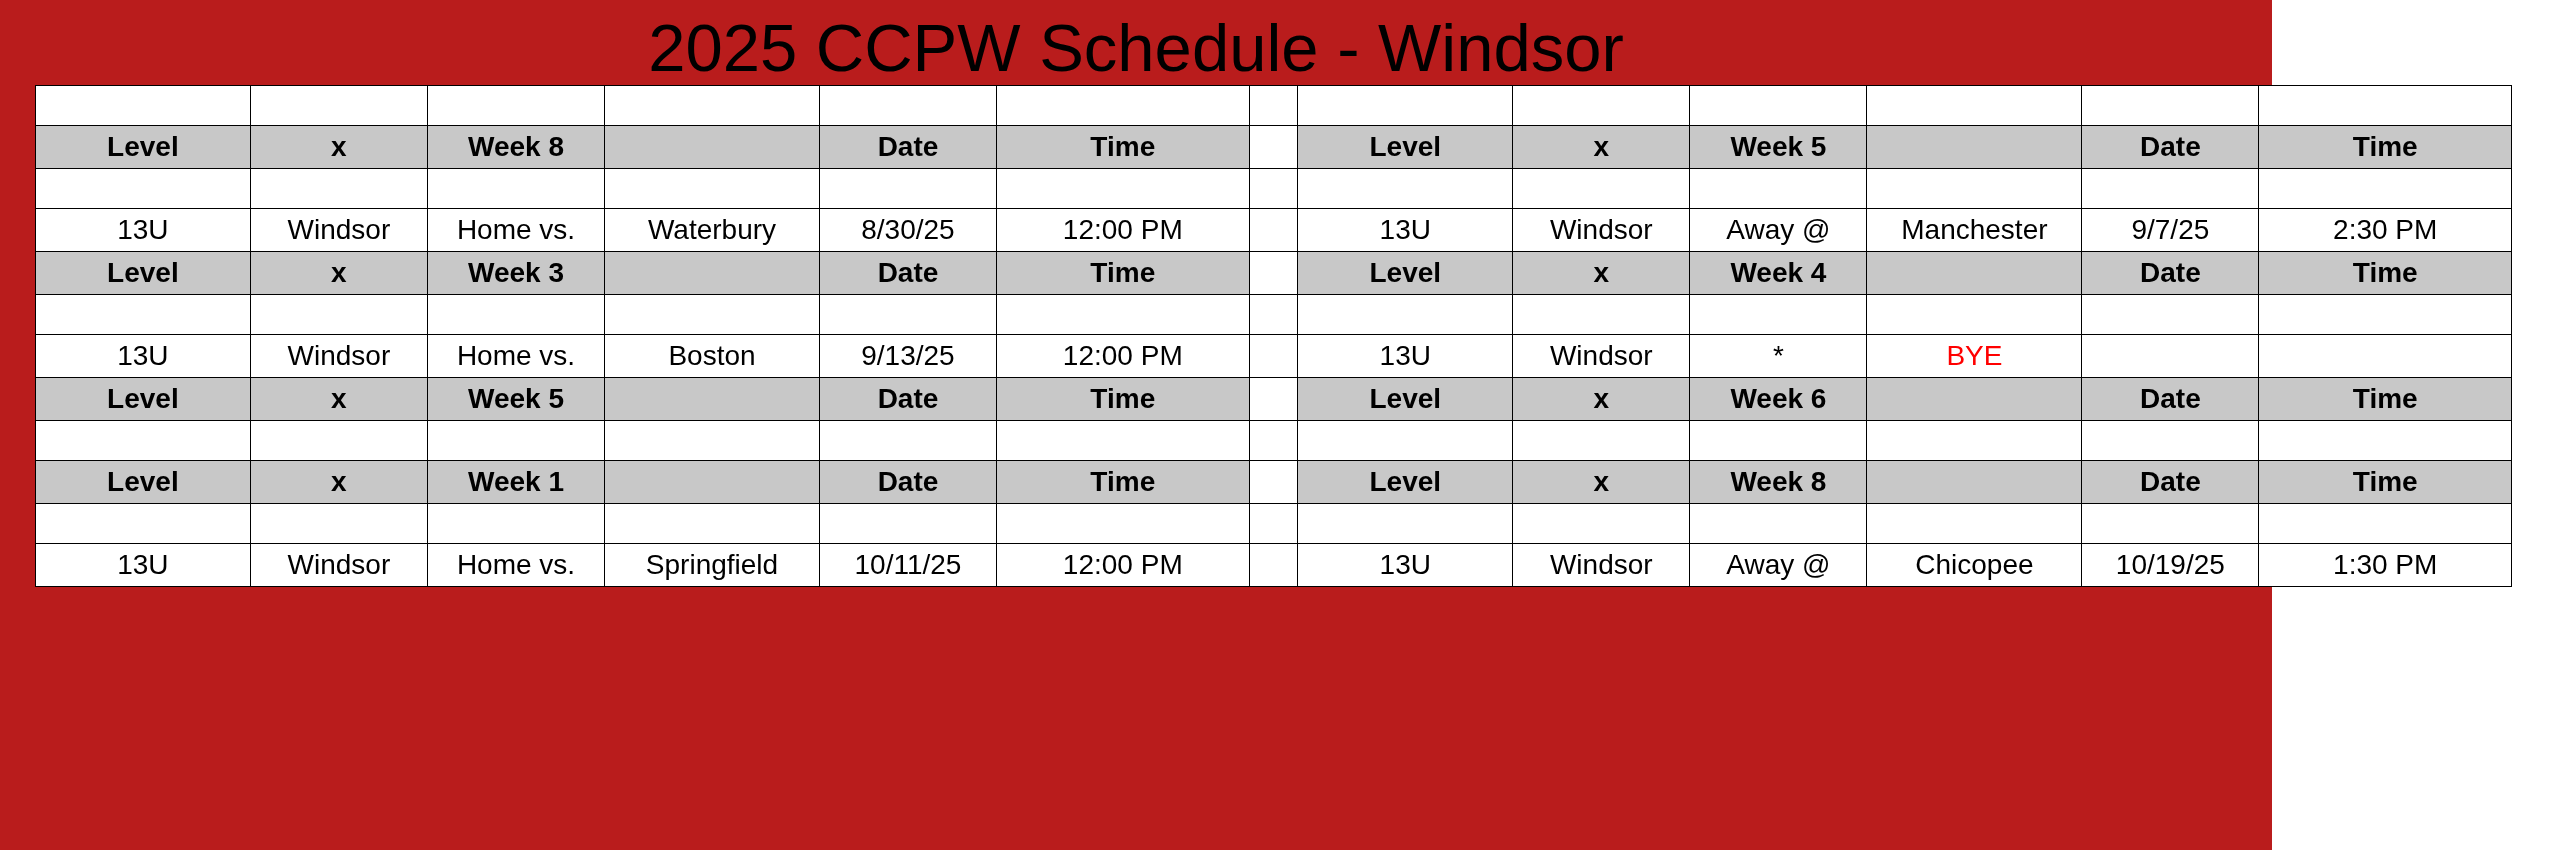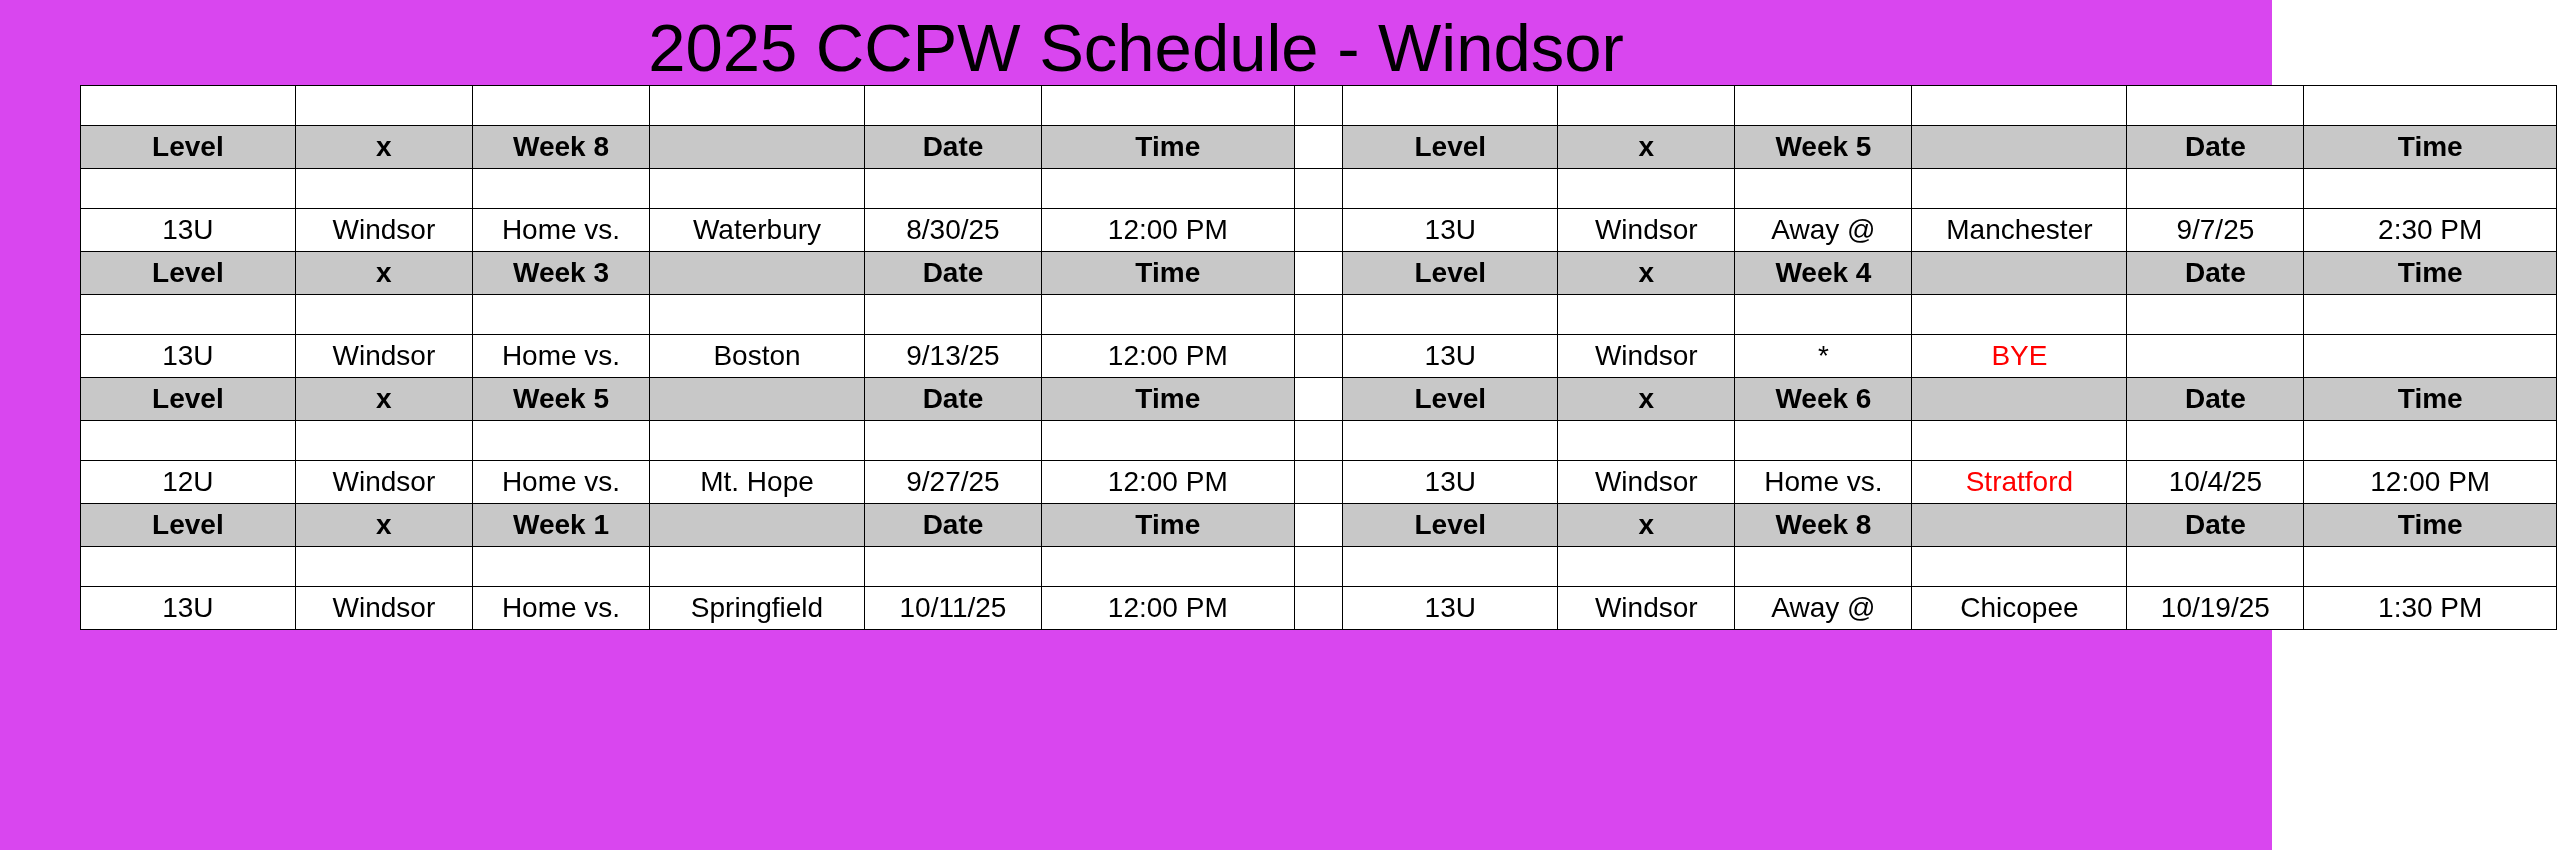--- a/index.html
+++ b/index.html
@@ -11,42 +11,41 @@
     width: 2576px;
     height: 851px;
     font-family: "Liberation Sans", sans-serif;
     color: #000000;
     overflow: hidden;
   }
   .page {
     position: relative;
     width: 2272px;
     height: 851px;
-    background: #d946ef;
+    background: #b91c1c;
   }
   .title {
     text-align: center;
     font-size: 67px;
     font-weight: 400;
     letter-spacing: 0px;
     padding-top: 11px;
     padding-bottom: 0px;
     line-height: 1.1;
     white-space: nowrap;
   }
   .sheet {
     margin: 0 0 0 35px;
     width: 2477px;
   }
   table.schedule {
     border-collapse: collapse;
     table-layout: fixed;
     width: 2477px;
     font-size: 28px;
-    margin-left: 45px;
   }
   table.schedule td {
     border: 1.8px solid #000000;
     height: 42px;
     padding: 0 7.4px;
     vertical-align: middle;
     white-space: nowrap;
     overflow: hidden;
     background: #ffffff;
   }
@@ -245,35 +244,20 @@
         <td></td>
         <td class="spacer"></td>
         <td></td>
         <td></td>
         <td></td>
         <td></td>
         <td></td>
         <td></td>
       </tr>
 
-      <tr>
-        <td class="l">12U</td>
-        <td class="l">Windsor</td>
-        <td class="l">Home vs.</td>
-        <td class="l">Mt. Hope</td>
-        <td class="r">9/27/25</td>
-        <td class="r">12:00 PM</td>
-        <td class="spacer"></td>
-        <td class="l">13U</td>
-        <td class="l">Windsor</td>
-        <td class="l">Home vs.</td>
-        <td class="l red">Stratford</td>
-        <td class="r">10/4/25</td>
-        <td class="r">12:00 PM</td>
-      </tr>
 
       <tr class="hdr">
         <td>Level</td>
         <td>x</td>
         <td>Week 1</td>
         <td></td>
         <td>Date</td>
         <td>Time</td>
         <td class="spacer"></td>
         <td>Level</td>

